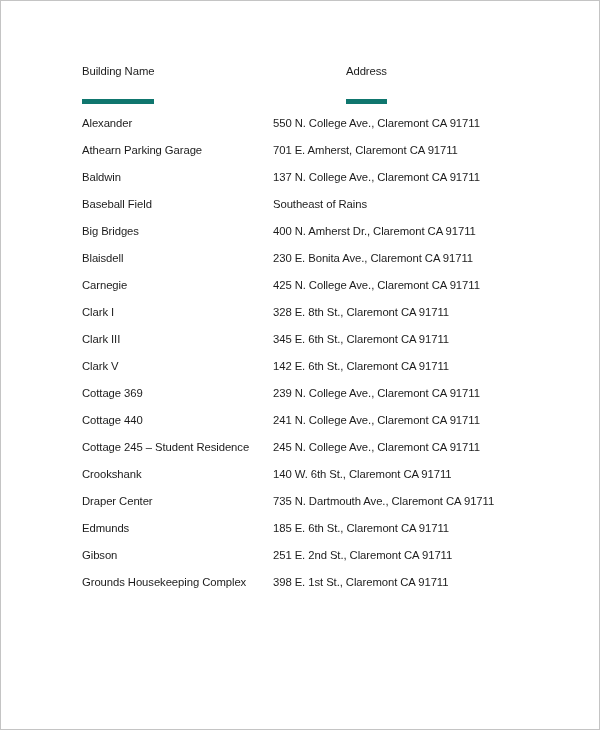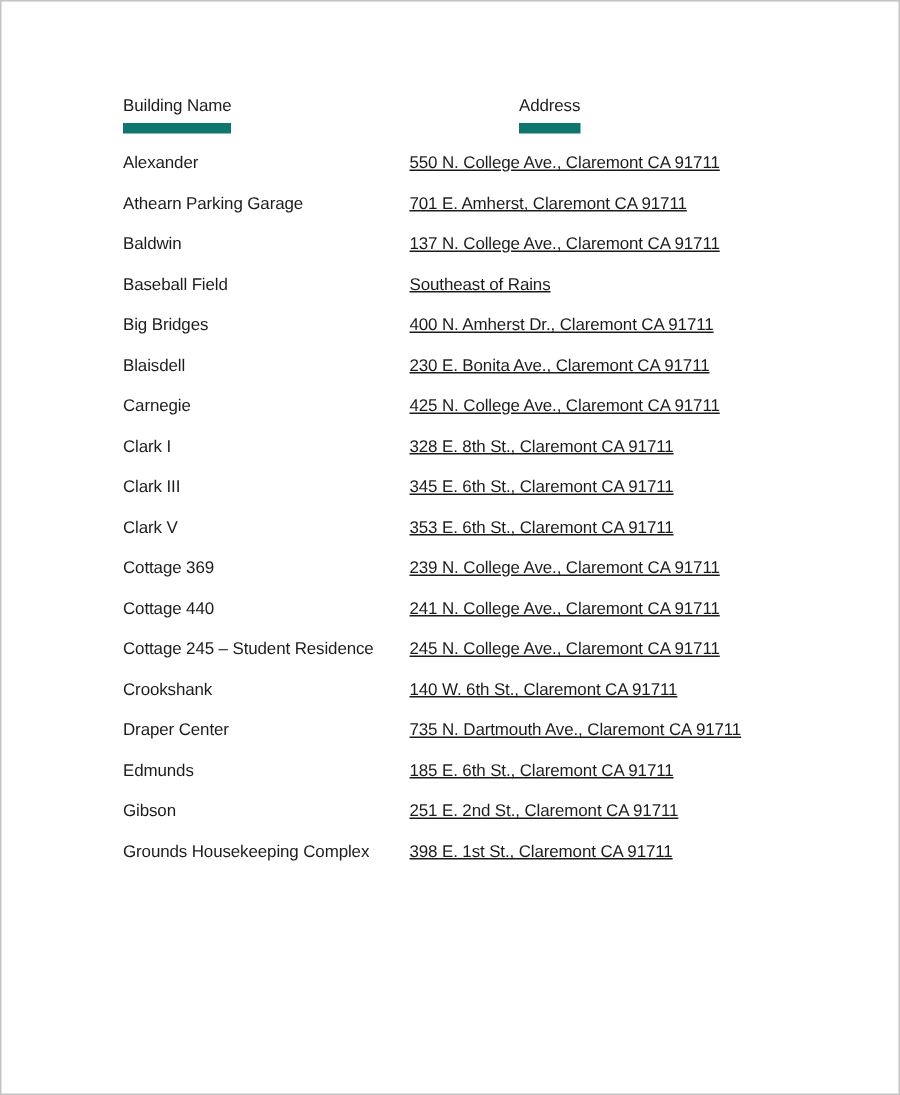--- a/index.html
+++ b/index.html
@@ -61,41 +61,40 @@
   }
 
   
   .listing thead th {
     height: 30px;
     line-height: 22px;
   }
 
   .hdr-label {
     display: inline-block;
-    border-bottom: 7px solid #0f766e;
-    padding-bottom: 0;
+    border-bottom: 5px solid #0f766e;
+    padding-bottom: 17px;
     color: #1c1c1c;
     font-size: 11.3px;
   }
 
   
   .listing thead th.addr-head {
     padding-left: 73px;
   }
 
   
   .listing tr.gap td {
     height: 6px;
     line-height: 6px;
     font-size: 0;
   }
 
   .addr-cell {
     padding-left: 0;
-    text-decoration: underline;
   }
 </style>
 </head>
 <body>
 
 <div class="page">
   <div class="sheet">
 
     <table class="listing">
       <colgroup>
@@ -150,21 +149,21 @@
           <tr>
             <td>Clark I</td>
             <td class="addr-cell">328 E. 8th St., Claremont CA 91711</td>
           </tr>
           <tr>
             <td>Clark III</td>
             <td class="addr-cell">345 E. 6th St., Claremont CA 91711</td>
           </tr>
           <tr>
             <td>Clark V</td>
-            <td class="addr-cell">353 E. 6th St., Claremont CA 91711</td>
+            <td class="addr-cell">142 E. 6th St., Claremont CA 91711</td>
           </tr>
           <tr>
             <td>Cottage 369</td>
             <td class="addr-cell">239 N. College Ave., Claremont CA 91711</td>
           </tr>
           <tr>
             <td>Cottage 440</td>
             <td class="addr-cell">241 N. College Ave., Claremont CA 91711</td>
           </tr>
           <tr>

